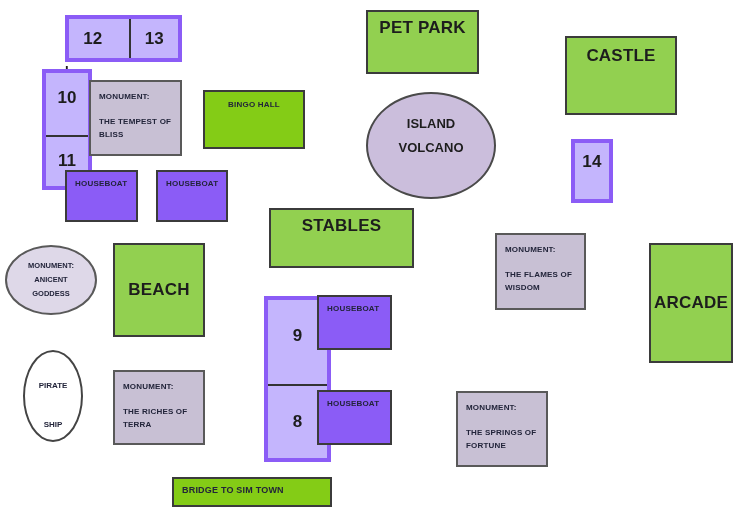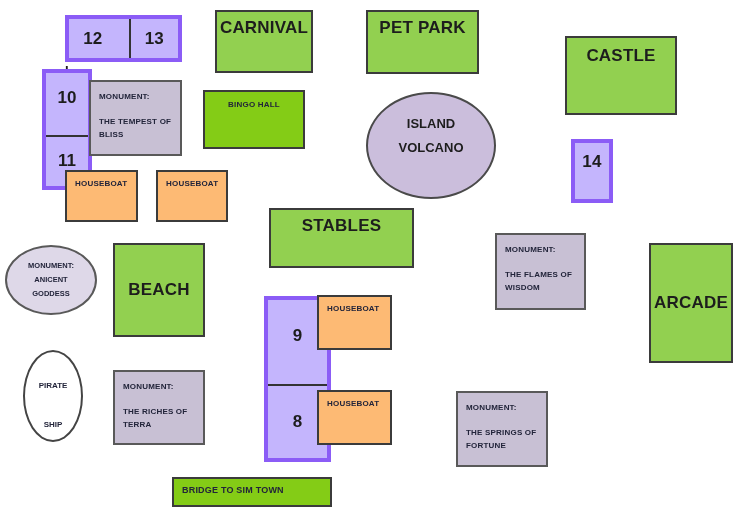--- a/index.html
+++ b/index.html
@@ -5,21 +5,21 @@
   html,body{margin:0;padding:0;background:#ffffff;}
   .canvas{
     position:relative;width:750px;height:523px;background:#ffffff;overflow:hidden;
     font-family:"Liberation Sans",sans-serif;font-weight:bold;color:#1d1d1d;
   }
   .box{position:absolute;box-sizing:border-box;}
   
   .orange{background:#c4b5fd;border:4px solid #8b5cf6;gap:12px;}
   .green{background:#92D050;border:2px solid #3b3b3b;}
   .lav{background:#C8C0D4;border:2px solid #595959;}
-  .pink{background:#fdba74;border:2px solid #3b3b3b;}
+  .pink{background:#8b5cf6;border:2px solid #3b3b3b;}
   .whitebox{background:#84cc16;border:2px solid #3b3b3b;}
   .ellipse{border-radius:50%;}
   
   .split-v{display:flex;}
   .split-v .cell{flex:1;display:flex;align-items:center;justify-content:center;}
   .split-v .cell + .cell{border-left:2px solid #333333;}
   .split-h{display:flex;flex-direction:column;margin-left:36px;}
   .split-h .cell{flex:1;display:flex;align-items:center;justify-content:center;}
   .split-h .cell + .cell{border-top:2px solid #333333;}
   .num{font-size:17px;}
@@ -59,23 +59,20 @@
     <div class="cell num">10</div>
     <div class="cell num">11</div>
   </div>
 
   <div class="box lav monument small" style="left:89px;top:80px;width:93px;height:76px">
     <div class="m-head">MONUMENT:</div>
     <div>THE TEMPEST OF</div>
     <div>BLISS</div>
   </div>
 
-  <div class="box green venue label-top" style="left:215px;top:10px;width:98px;height:63px">
-    <span>CARNIVAL</span>
-  </div>
 
   <div class="box whitebox small bingo" style="left:203px;top:90px;width:102px;height:59px">
     <span>BINGO HALL</span>
   </div>
 
   <div class="box pink small houseboat" style="left:65px;top:170px;width:73px;height:52px">
     <span>HOUSEBOAT</span>
   </div>
   <div class="box pink small houseboat" style="left:156px;top:170px;width:72px;height:52px">
     <span>HOUSEBOAT</span>

